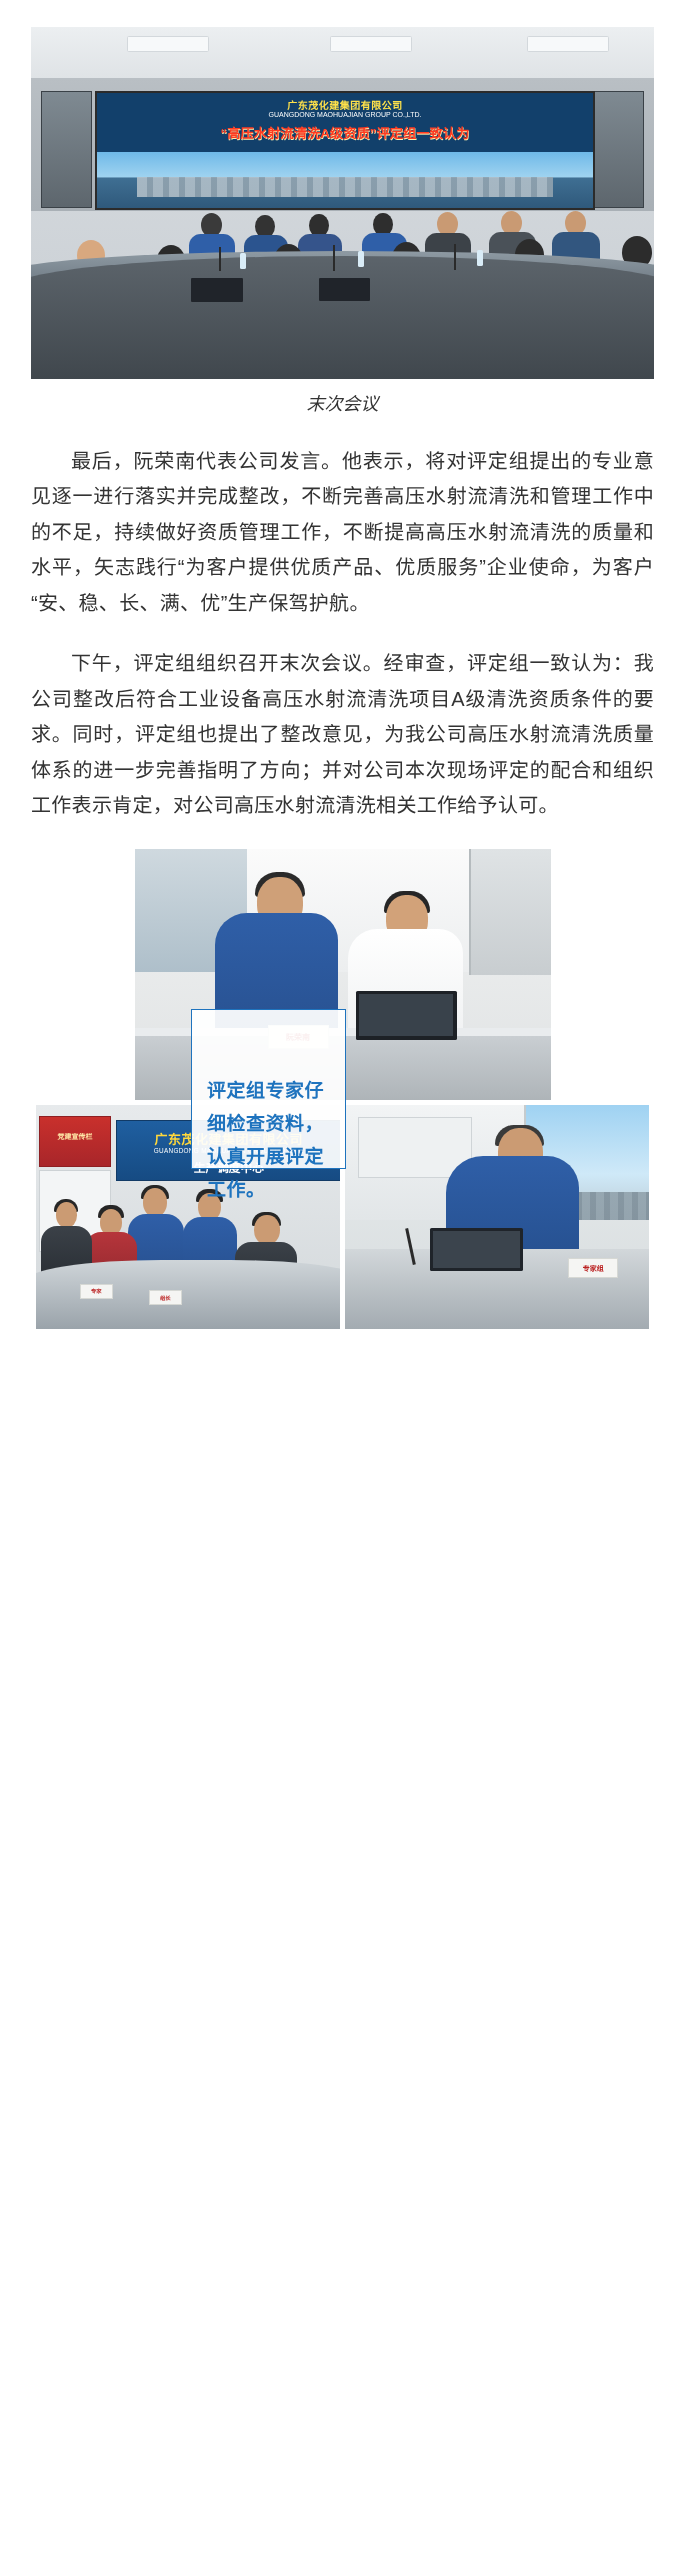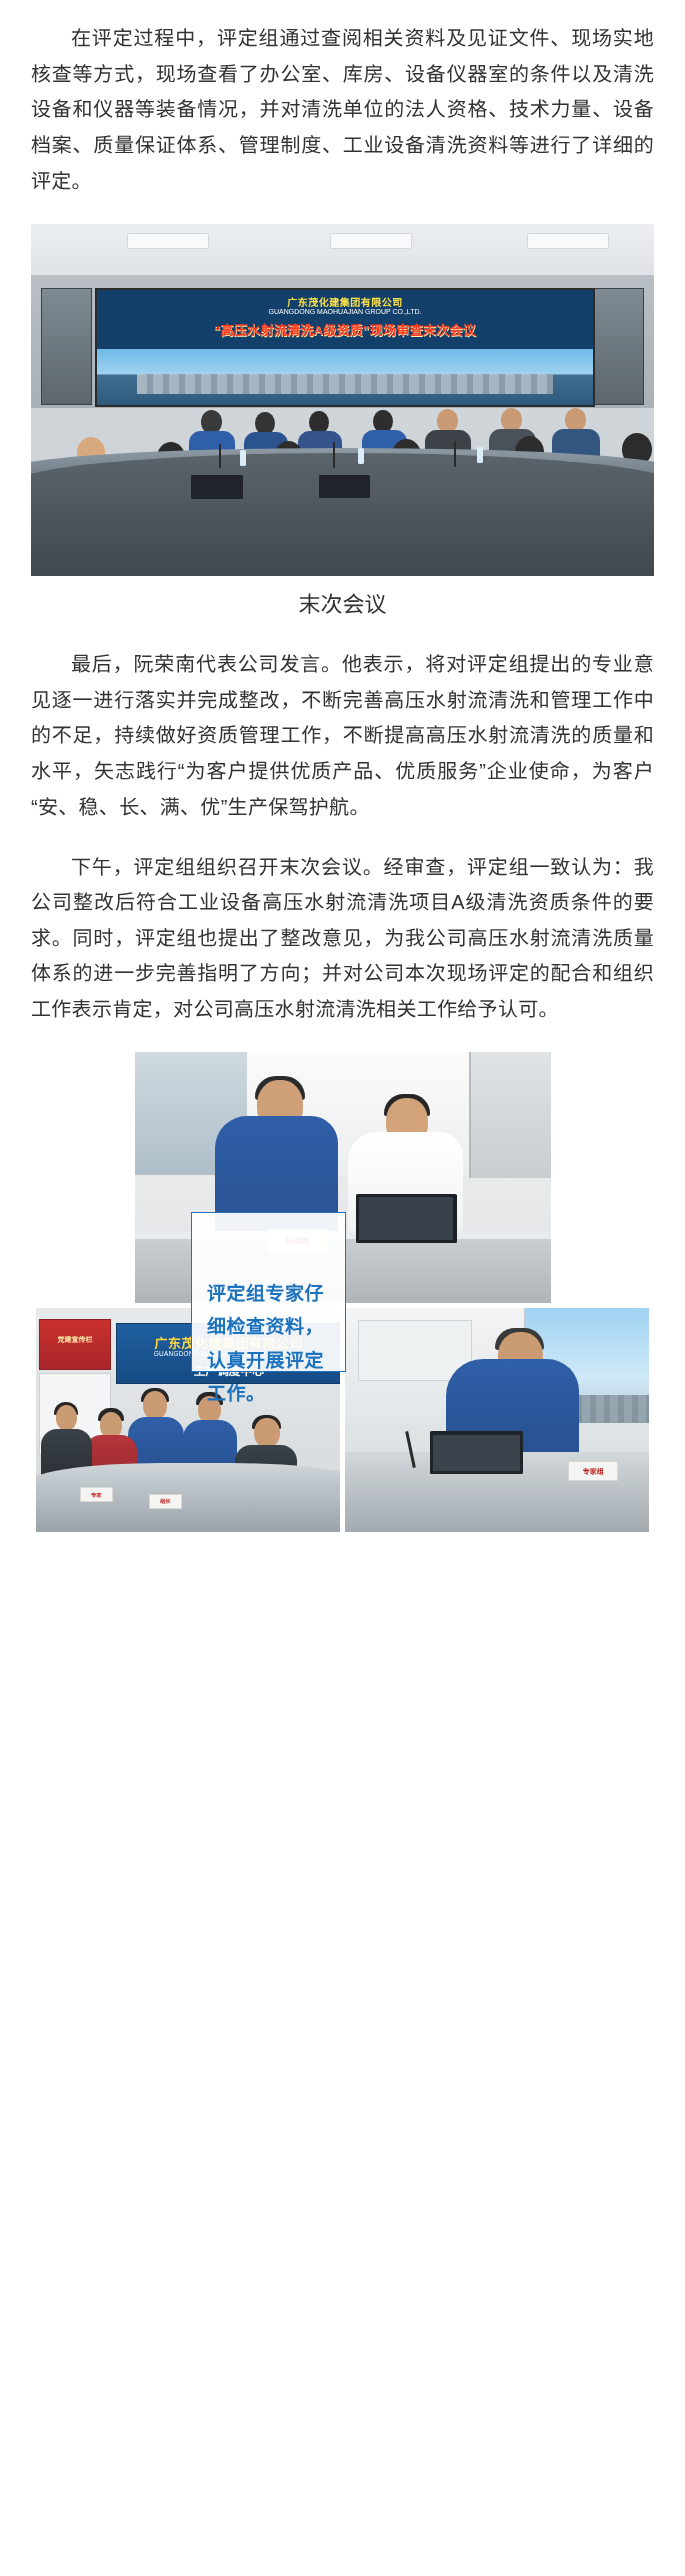--- a/index.html
+++ b/index.html
@@ -27,25 +27,26 @@
     text-justify: inter-ideograph;
     text-indent: 2em;
     margin: 0 0 24.5px 0;
     color: #333333;
   }
   .figure-block {
     margin: 5.3px 0 24.5px 0;
     text-align: center;
   }
   .caption {
-    font-size: 22px;
+    font-size: 18px;
     line-height: 1.6;
     color: #333333;
     margin-top: 11.7px;
     text-align: center;
+    font-style: italic;
   }
 
   
   .photo1 {
     position: relative;
     width: 623px;
     height: 352px;
     margin: 0 auto;
     overflow: hidden;
     background: linear-gradient(#d9dee2, #c9ced3);
@@ -359,38 +360,37 @@
     color: #1e73be;
     font-weight: bold;
     letter-spacing: 0.5px;
   }
 </style>
 </head>
 <body>
 
 <div class="page">
 
-  <p class="para">在评定过程中，评定组通过查阅相关资料及见证文件、现场实地核查等方式，现场查看了办公室、库房、设备仪器室的条件以及清洗设备和仪器等装备情况，并对清洗单位的法人资格、技术力量、设备档案、质量保证体系、管理制度、工业设备清洗资料等进行了详细的评定。</p>
 
 
   <div class="figure-block">
     <div class="photo1">
       <div class="p1-ceiling"></div>
       <div class="p1-ceil-light" style="left:96px;"></div>
       <div class="p1-ceil-light" style="left:299px;"></div>
       <div class="p1-ceil-light" style="left:496px;"></div>
       <div class="p1-backwall"></div>
 
       <div class="p1-sidepanel" style="left:9.6px;"></div>
       <div class="p1-sidepanel" style="right:9.6px;"></div>
 
       <div class="p1-screenwall">
         <div class="p1-screen-banner">广东茂化建集团有限公司</div>
         <div class="p1-screen-sub">GUANGDONG MAOHUAJIAN GROUP CO.,LTD.</div>
-        <div class="p1-screen-title">“高压水射流清洗A级资质”现场审查末次会议</div>
+        <div class="p1-screen-title">“高压水射流清洗A级资质”评定组一致认为</div>
         <div class="p1-screen-img"></div>
       </div>
 
       <div class="p1-head" style="left:170px;top:186px;width:21.3px;height:24.5px;background:#3a3a3a;"></div>
       <div class="p1-person" style="left:158px;top:207px;width:46px;height:37px;background:#2f5fa8;"></div>
       <div class="p1-head" style="left:224px;top:188px;width:20px;height:23.5px;background:#333;"></div>
       <div class="p1-person" style="left:213px;top:208px;width:44px;height:36px;background:#2b548f;"></div>
       <div class="p1-head" style="left:278px;top:187px;width:20px;height:23.5px;background:#2e2e2e;"></div>
       <div class="p1-person" style="left:267px;top:207px;width:44px;height:37px;background:#35548b;"></div>
       <div class="p1-head" style="left:342px;top:186px;width:20px;height:23.5px;background:#2e2e2e;"></div>

